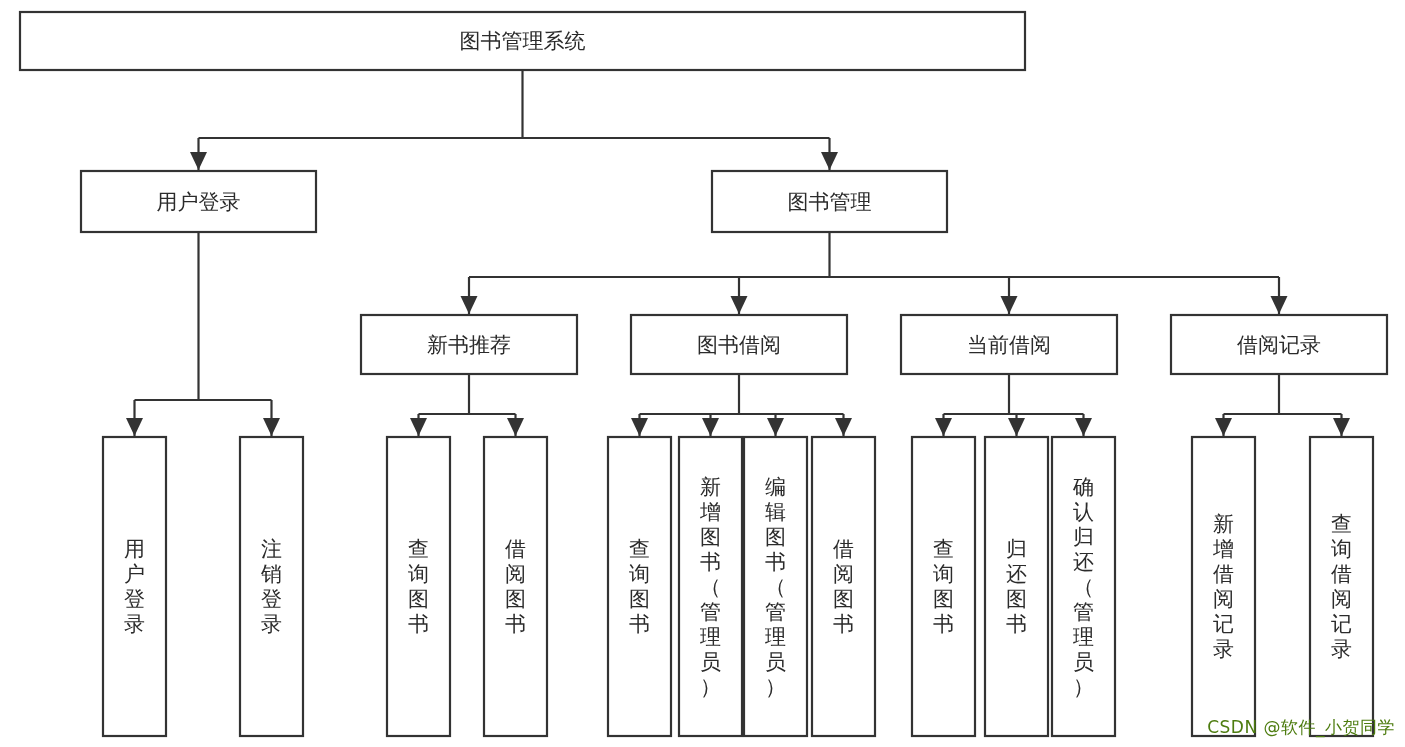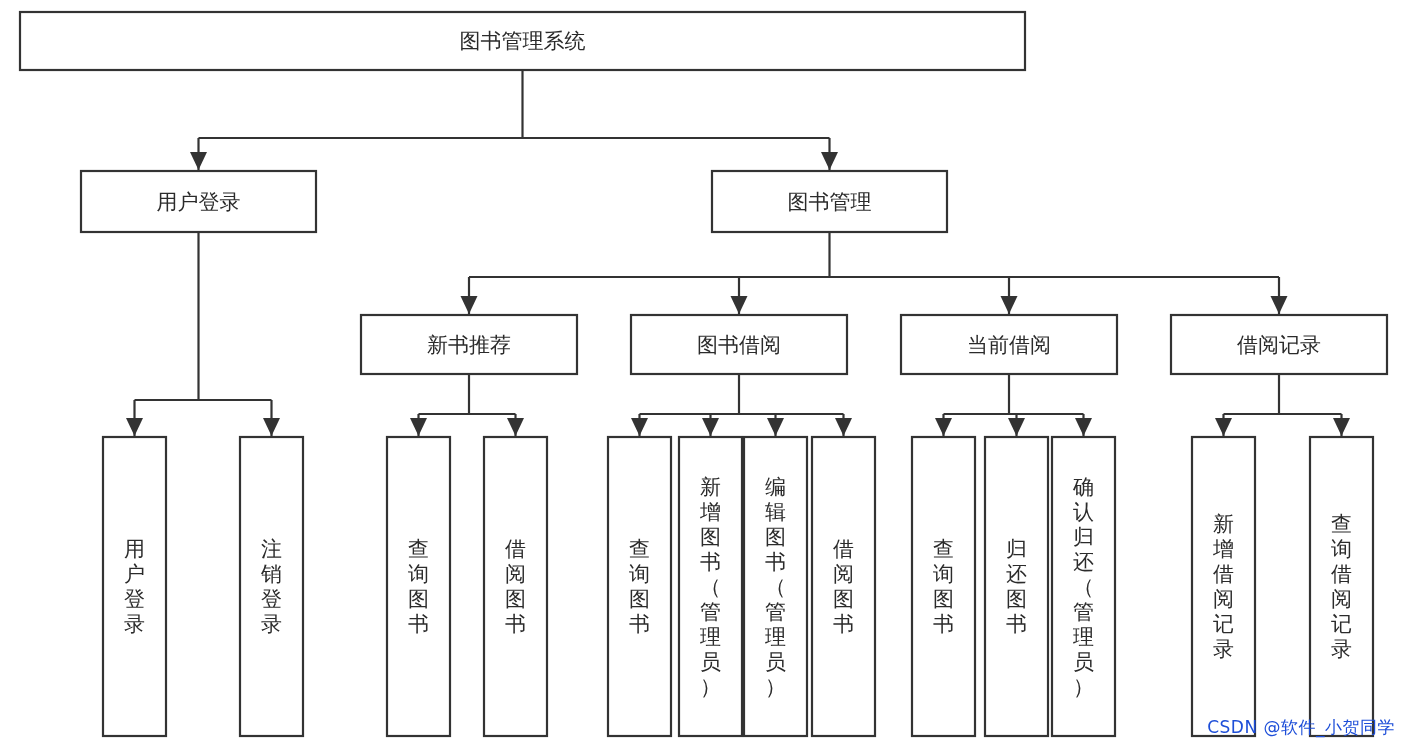--- a/index.html
+++ b/index.html
@@ -54,21 +54,21 @@
     font-size: 21px;
     fill: #2b2b2b;
     text-anchor: middle;
   }
   .watermark {
     position: absolute;
     right: 10px;
     bottom: 8px;
     font-family: "DejaVu Sans", "Liberation Sans", sans-serif;
     font-size: 17px;
-    color: #1d4ed8;
+    color: #4d7c0f;
     white-space: nowrap;
     letter-spacing: 0.5px;
     user-select: none;
   }
 </style>
 </head>
 <body>
 
 <div id="diagram-root">
   <svg id="tree-svg" viewBox="0 0 1405 747">

